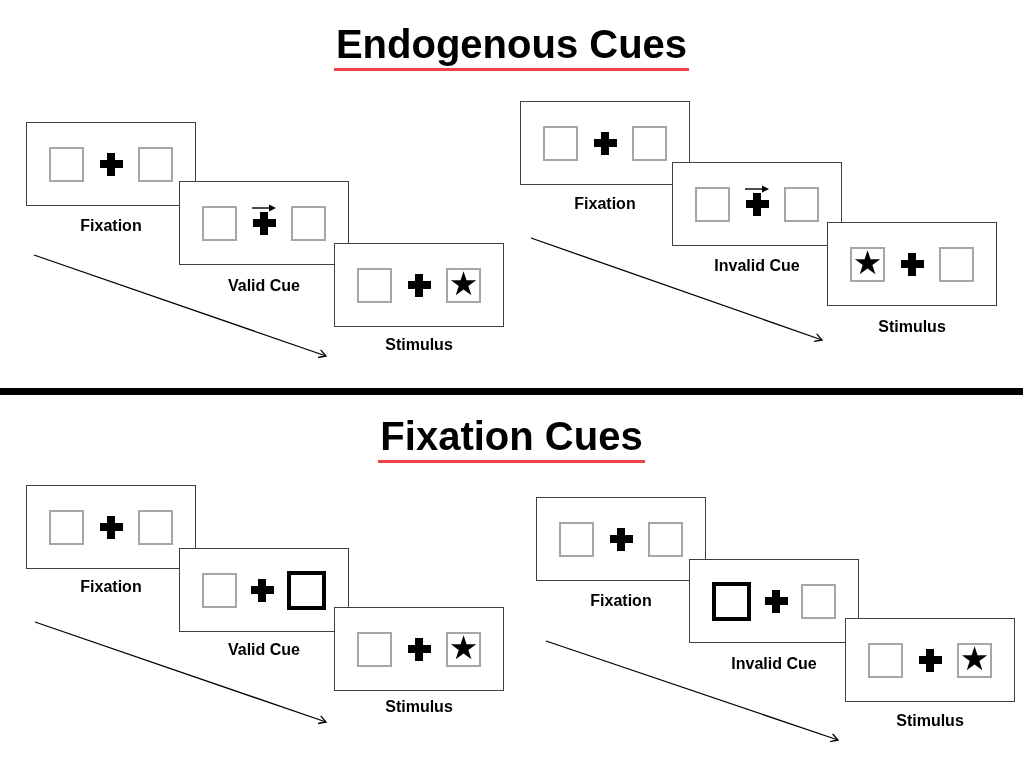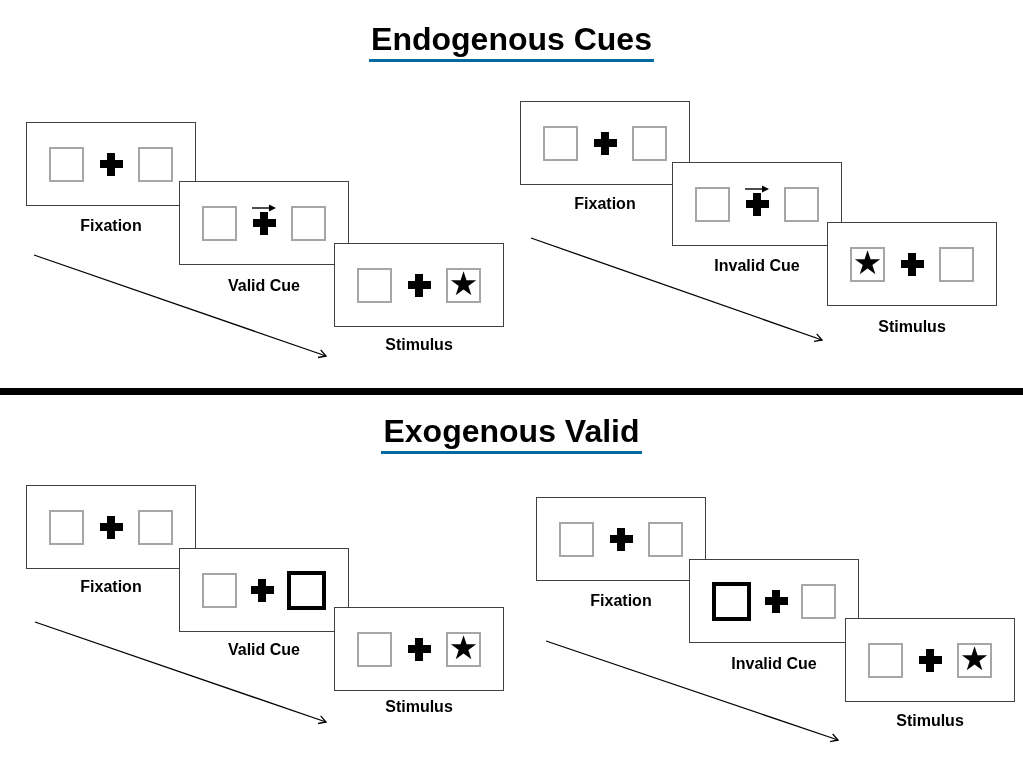--- a/index.html
+++ b/index.html
@@ -2,22 +2,22 @@
 <html><head>
 <meta charset="utf-8">
 <style>
   html,body { margin:0; padding:0; background:#fff; }
   .canvas {
     position:relative; width:1023px; height:767px; background:#ffffff;
     font-family:"Liberation Sans", sans-serif; overflow:hidden; color:#000;
   }
   .sec-title { position:absolute; left:0; width:100%; text-align:center; }
   .sec-title span {
-    display:inline-block; font-weight:bold; font-size:32px; line-height:1.1;
-    border-bottom:3px solid #0369a1; padding:0 2px 2px 2px;
+    display:inline-block; font-weight:bold; font-size:40px; line-height:1.1;
+    border-bottom:3px solid #ef4444; padding:0 2px 2px 2px;
   }
   .panel {
     position:absolute; width:170px; height:84px; background:#fff;
     border:1.5px solid #404040; box-sizing:border-box;
     display:flex; align-items:center; justify-content:space-between;
     padding:0 22px;
   }
   .box {
     width:35px; height:35px; background:#fff; border:2px solid #a6a6a6;
     box-sizing:border-box; display:flex; align-items:center; justify-content:center;
@@ -47,21 +47,21 @@
 </style>
 </head>
 <body>
 
 <div class="canvas">
 
   <div class="sec-title" style="top:22px;">
     <span>Endogenous Cues</span>
   </div>
   <div class="sec-title" style="top:414px;">
-    <span>Exogenous Valid</span>
+    <span>Fixation Cues</span>
   </div>
 
   <div class="panel" style="left:26px; top:122px;">
     <div class="box"></div>
     <div class="cross"></div>
     <div class="box"></div>
   </div>
   <div class="panel" style="left:179px; top:181px;">
     <div class="box"></div>
     <div class="cross"></div>

